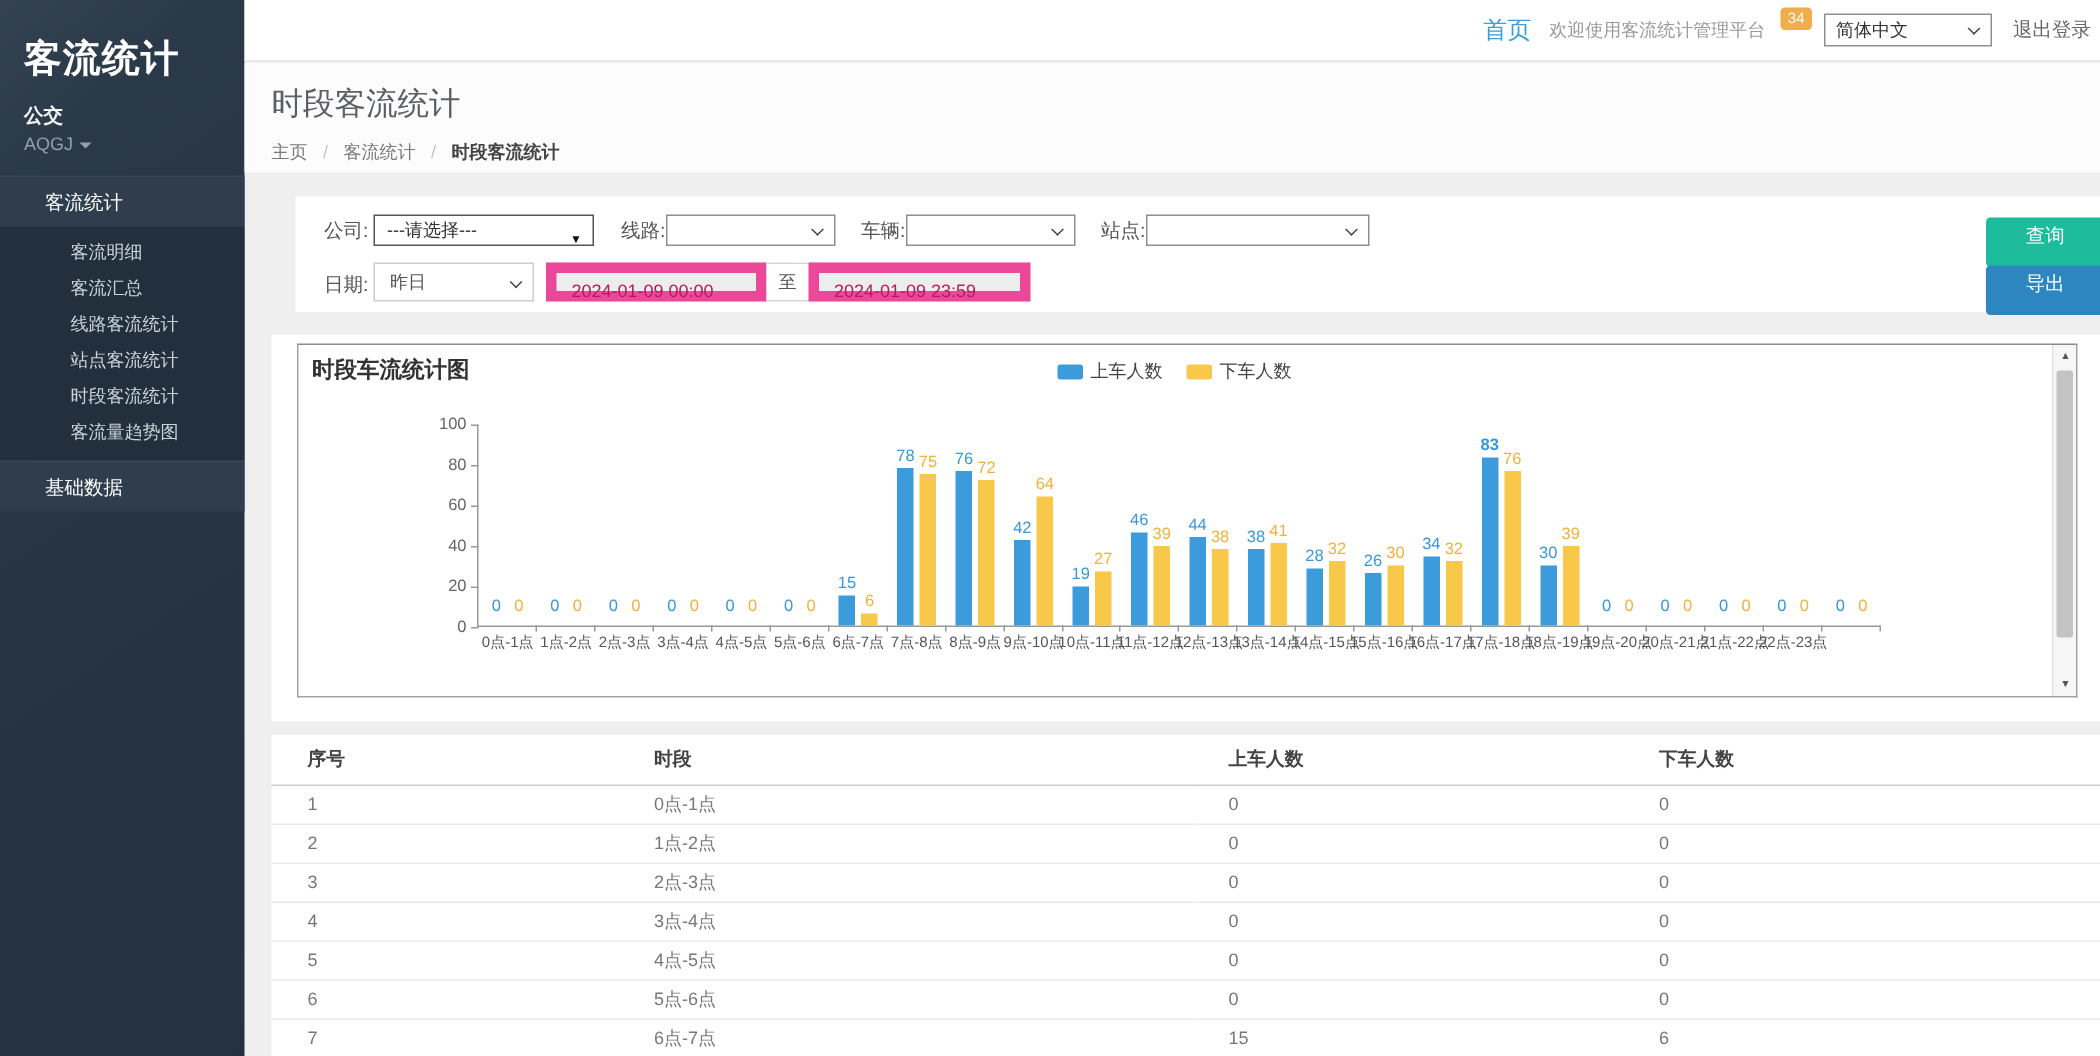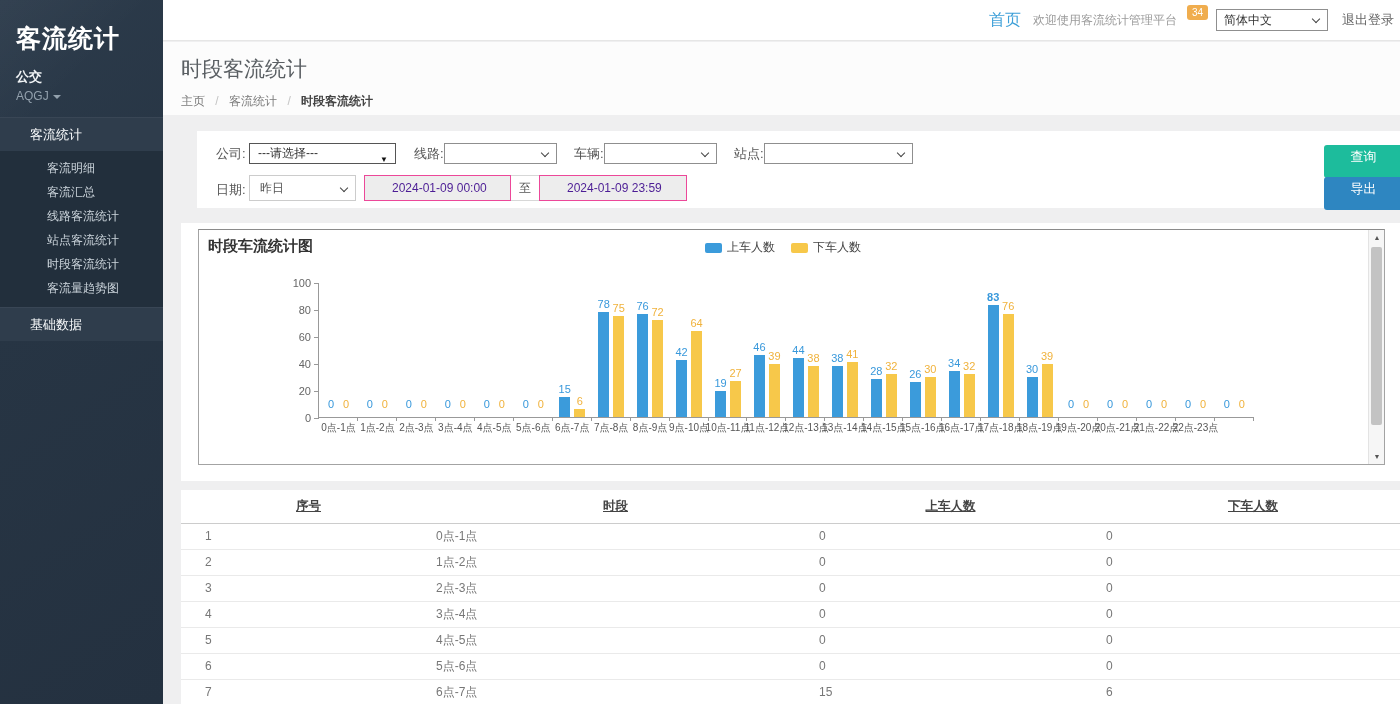--- a/index.html
+++ b/index.html
@@ -52,22 +52,22 @@
     line-height:19px; padding-left:8px; cursor:pointer; }
   .csel .tri { position:absolute; right:7px; top:6px; font-size:8px; color:#111; }
   .nsel { position:absolute; height:21px; border:1px solid #8f8f8f; background:#fff; font-size:12px; color:#333;
     line-height:19px; padding-left:8px; cursor:pointer; }
   .chev { position:absolute; right:8px; top:6px; width:6px; height:6px;
     border-right:1.5px solid #444; border-bottom:1.5px solid #444; transform:rotate(45deg); }
   .dsel { position:absolute; height:26px; border:1px solid #ccc; background:#fff; font-size:12px; color:#555;
     line-height:24px; padding-left:10px; cursor:pointer; }
   .dsel .chev { top:9px; }
   .dategroup { position:absolute; left:167px; top:44px; height:26px; display:flex; }
-  .dinput { height:26px; background:#ededed; border:1px solid #ec4899; font-size:12px; color:#4c1d95;
-    line-height:24px; padding-left:27px; width:147px; cursor:text; }
+  .dinput { height:26px; background:#ededed; border:7px solid #ec4899; font-size:12px; color:#be185d;
+    line-height:24px; padding-left:10px; width:147px; cursor:text; }
   .dto { height:26px; width:28px; background:#fff; border-top:1px solid #d7d7d7; border-bottom:1px solid #d7d7d7;
     font-size:12px; color:#555; line-height:24px; text-align:center; }
   .btn { position:absolute; right:13px; width:79px; height:33px; border:none; border-radius:3px;
     color:#fff; font-size:13px; line-height:23px; text-align:center; cursor:pointer; }
   .btn-query { top:14px; }
   .btn-export { top:46px; }
 
   
   .chart-box { position:absolute; left:17px; top:6px; width:1187px; height:236px;
     border:1px solid #a3a3a3; border-top-color:#8b8b8b; background:#fff; }
@@ -86,22 +86,22 @@
   .x-label { position:absolute; top:139px; left:50%; transform:translateX(-50%); font-size:10px; color:#555; white-space:nowrap; }
   .bar-group:last-child .x-label { visibility:hidden; }
   .gtick { position:absolute; right:0; top:135px; width:1px; height:4px; background:#999; }
   .vscroll { position:absolute; right:0; top:0; width:16px; height:234px; background:#f6f6f6; border-left:1px solid #e3e3e3; }
   .vs-arrow { position:absolute; left:0; width:16px; height:15px; text-align:center; font-size:7px; color:#555; line-height:15px; cursor:pointer; }
   .vs-up { top:0; } .vs-down { bottom:0; }
   .vs-thumb { position:absolute; left:2px; top:17px; width:11px; height:178px; background:#c3c3c3; border-radius:2px; cursor:grab; }
 
   
   table { width:100%; border-collapse:collapse; table-layout:fixed; }
-  th { text-align:center; font-size:12.5px; color:#444; font-weight:bold; height:33px;
-    padding-left:24px; border-bottom:1px solid #ccc;text-decoration:underline; }
+  th { text-align:left; font-size:12.5px; color:#444; font-weight:bold; height:33px;
+    padding-left:24px; border-bottom:1px solid #ccc; }
   td { font-size:12px; color:#777; height:26px; padding-left:24px; border-bottom:1px solid #eaeaea; }
 </style>
 </head>
 <body>
 
 <div class="sidebar">
   <div class="side-top">
     <div class="side-logo">客流统计</div>
     <div class="side-org">公交</div>
     <div class="side-code"><span>AQGJ</span><span class="caret"></span></div>

